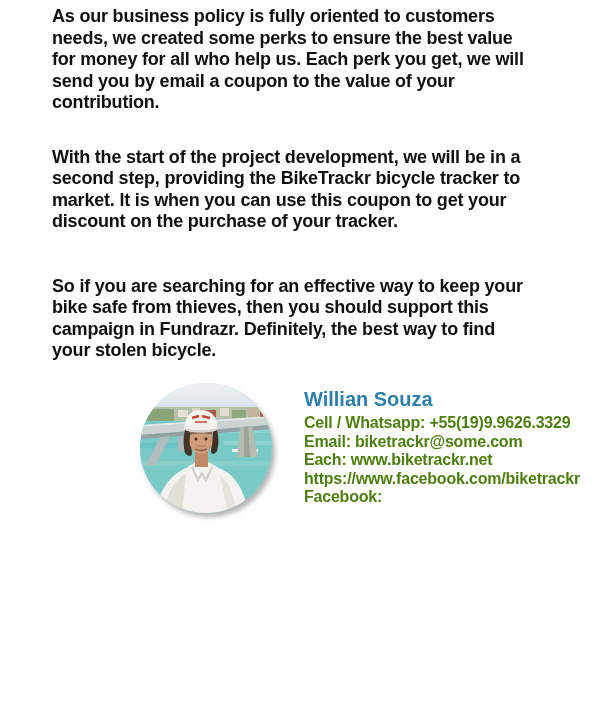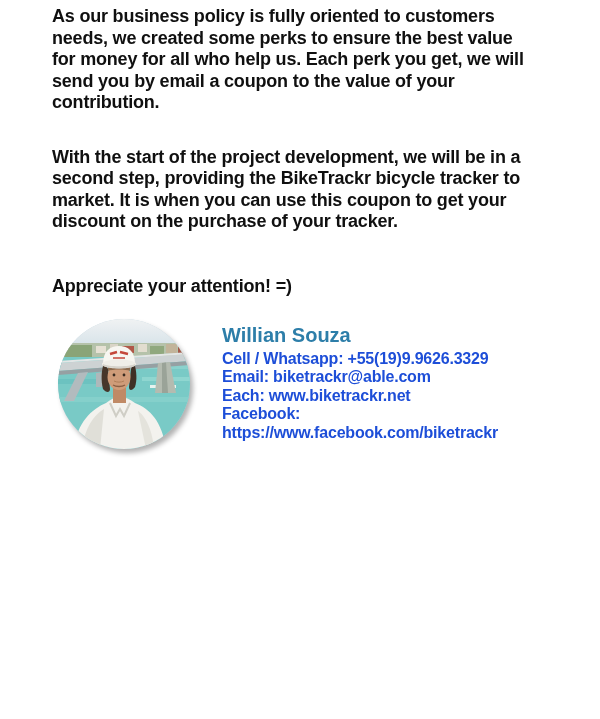--- a/index.html
+++ b/index.html
@@ -20,20 +20,21 @@
     color: #101010;
     letter-spacing: -0.2px;
     white-space: pre; 
   }
   .body-par.gap-after-large { margin-bottom: 43px; margin-top: 33px; }
 
   .signature {
     display: flex;
     align-items: flex-start;
     margin-left: 6px;
+    justify-content: flex-end;
   }
   .photo {
     flex: none;
     width: 132px;
     height: 130px;
     border-radius: 50%;
     overflow: hidden;
     box-shadow: 3px 4px 5px rgba(0,0,0,0.30);
     background: #c2d6e0;
   }
@@ -42,41 +43,44 @@
   .sig-name {
     font-size: 20px;
     font-weight: 700;
     line-height: 24px;
     margin: 0 0 3px 0;
   }
   .sig-line {
     font-size: 16px;
     font-weight: 700;
     line-height: 18.6px;
-    color: #1d4ed8;
+    color: #4d7c0f;
     letter-spacing: -0.2px;
     white-space: pre;
   }
 </style>
 </head>
 <body>
 
 <div class="page">
   <div class="content">
 
     <p class="body-par">As our business policy is fully oriented to customers
 needs, we created some perks to ensure the best value
 for money for all who help us. Each perk you get, we will
 send you by email a coupon to the value of your
 contribution.</p>
     <p class="body-par gap-after-large">With the start of the project development, we will be in a
 second step, providing the BikeTrackr bicycle tracker to
 market. It is when you can use this coupon to get your
 discount on the purchase of your tracker.</p>
-    <p class="body-par">Appreciate your attention! =)</p>
+    <p class="body-par">So if you are searching for an effective way to keep your
+bike safe from thieves, then you should support this
+campaign in Fundrazr. Definitely, the best way to find
+your stolen bicycle.</p>
 
     <div class="signature">
 
       <div class="photo">
         <svg viewBox="0 0 132 130" width="132" height="130" xmlns="http://www.w3.org/2000/svg">
           <defs>
             <linearGradient id="sky" x1="0" y1="0" x2="0" y2="1">
               <stop offset="0" stop-color="#f0f2f3"></stop>
               <stop offset="1" stop-color="#c0d5e0"></stop>
             </linearGradient>
@@ -133,21 +137,21 @@
           <ellipse cx="61" cy="45" rx="17" ry="4.5" fill="#efeee8"></ellipse>
           <path d="M45,45 C50,48 72,48 77,45 L77,47 C70,50 52,50 45,47 Z" fill="#d6d3cb"></path>
           <path d="M52,35 L59,33 M62,33 L70,35" stroke="#c4473a" stroke-width="2.4" fill="none"></path>
           <path d="M55,39 L67,39" stroke="#c4473a" stroke-width="1.6" fill="none"></path>
         </svg>
       </div>
 
       <div class="sig-text">
         <div class="sig-name" style="color: rgb(45, 126, 169);">Willian Souza</div>
         <div class="sig-line">Cell / Whatsapp: +55(19)9.9626.3329</div>
-        <div class="sig-line">Email: biketrackr@able.com</div>
+        <div class="sig-line">Email: biketrackr@some.com</div>
         <div class="sig-line">Each: www.biketrackr.net</div>
+        <div class="sig-line">https://www.facebook.com/biketrackr</div>
         <div class="sig-line">Facebook:</div>
-        <div class="sig-line">https://www.facebook.com/biketrackr</div>
       </div>
 
     </div>
   </div>
 </div>
 
 </body></html>

